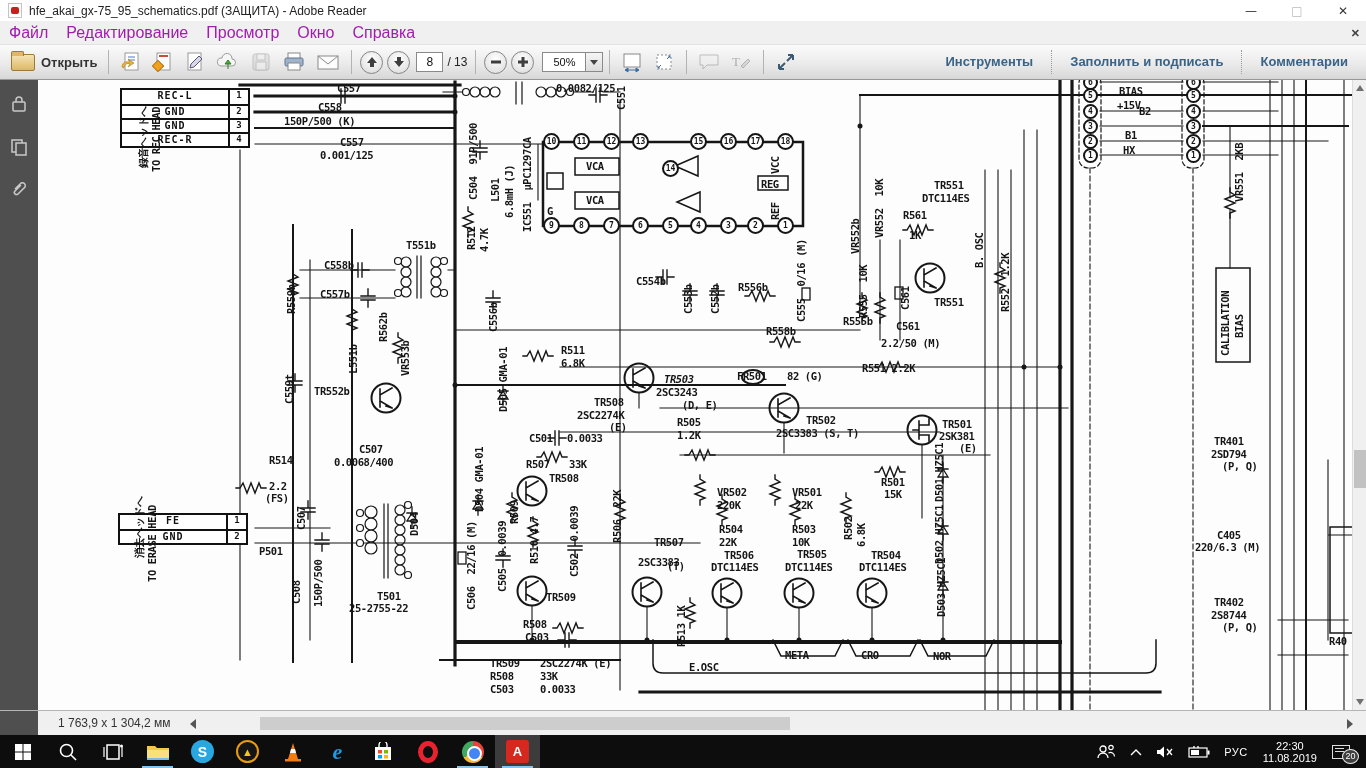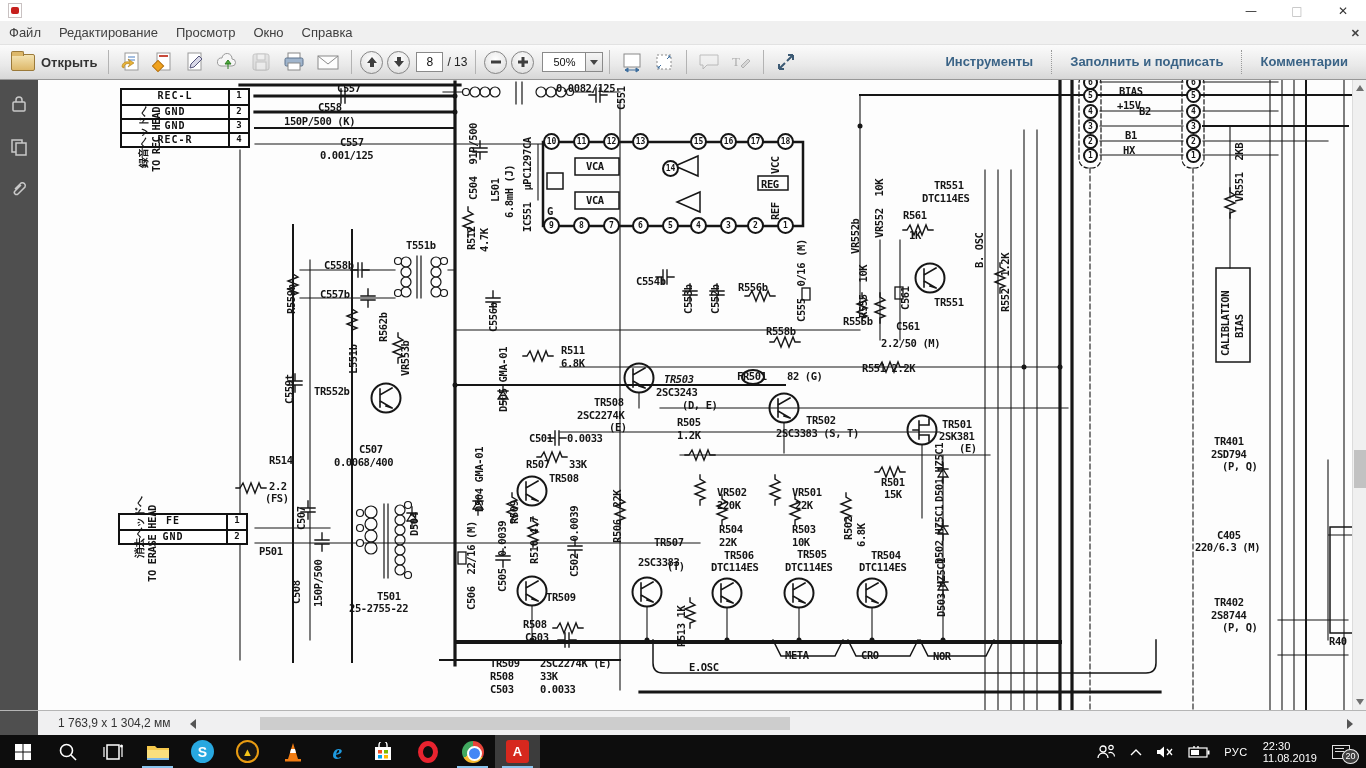--- a/index.html
+++ b/index.html
@@ -6,21 +6,21 @@
   body{width:1366px;height:768px;position:relative;overflow:hidden;background:#fff;font-family:"Liberation Sans",sans-serif;-webkit-font-smoothing:antialiased}
   
   .titlebar{position:absolute;left:0;top:0;width:1366px;height:22px;background:#fff;display:flex;align-items:center;border-bottom:1px solid #f0f0f0}
   .titlebar .ticon{width:14px;height:15px;margin:0 7px 0 8px;position:relative;background:#fff;border:1px solid #c9c2c2}
   .titlebar .ticon::after{content:"";position:absolute;left:2px;top:3px;width:8px;height:7px;background:#c6201d;border-radius:2px}
   .title-text{font-size:12px;color:#222}
   .wincontrols{margin-left:auto;display:flex;height:22px}
   .wbtn{width:46px;height:22px;display:flex;align-items:center;justify-content:center;font-size:12px;color:#333;font-family:"DejaVu Sans",sans-serif}
   .wbtn.max{color:#bbb}
   .menubar{position:absolute;left:0;top:22px;width:1366px;height:23px;background:#f0f0f0;display:flex;align-items:center;border-bottom:1px solid #e2e2e2}
-  .menu-item{font-size:13px;color:#404040;padding:0 9px;line-height:22px}
+  .menu-item{font-size:16px;color:#a21caf;padding:0 9px;line-height:22px}
   .menubar .docclose{margin-left:auto;margin-right:6px;font-size:11px;color:#444;font-weight:700}
   
   .toolbar{position:absolute;left:0;top:45px;width:1366px;height:35px;background:linear-gradient(#fbfbfb,#e9e9e9 60%,#d7d7d7);border-bottom:1px solid #979797;display:flex;align-items:center}
   .tsep{width:1px;height:24px;background:#b3b3b3;margin:0 6px}
   .tbtn{height:28px;display:flex;align-items:center;justify-content:center;padding:0 5px;border-radius:3px}
   .openlbl{font-size:13px;color:#333;font-weight:700;margin-left:6px}
   .folder{width:24px;height:17px;position:relative;background:linear-gradient(#f4e3b2,#ddb86a);border:1px solid #9b7a3a;border-radius:2px}
   .folder::before{content:"";position:absolute;left:-1px;top:-4px;width:11px;height:4px;background:#ddb86a;border:1px solid #9b7a3a;border-bottom:none;border-radius:2px 2px 0 0}
   .dim{opacity:.42}
   .circbtn{width:23px;height:23px;border-radius:50%;border:1px solid #858585;background:radial-gradient(circle at 50% 35%,#ffffff,#d9d9d9);display:flex;align-items:center;justify-content:center;margin:0 2px}
@@ -57,37 +57,38 @@
   .hthumb{position:absolute;left:55px;top:5px;width:530px;height:13px;background:#cdcdcd}
   .sarrow{position:absolute;top:8px;width:0;height:0;border-top:5px solid transparent;border-bottom:5px solid transparent}
   
   .taskbar{position:absolute;left:0;top:735px;width:1366px;height:33px;background:#0d0d0d;display:flex}
   .tbi{width:45px;height:33px;display:flex;align-items:center;justify-content:center;position:relative;flex:none}
   .tbi.open::after{content:"";position:absolute;left:7px;right:7px;bottom:0;height:2px;background:#88c3ec}
   .tbi.active{background:#3c3c3c}
   .tray{position:absolute;right:0;top:0;height:33px;display:flex;align-items:center;color:#fff}
   .trayitem{height:33px;display:flex;align-items:center;justify-content:center;padding:0 7px}
   .lang{font-size:11px;letter-spacing:.5px}
-  .clock{font-size:11px;line-height:12px;text-align:left;padding:0 8px}
+  .clock{font-size:11px;line-height:12px;text-align:center;padding:0 8px}
   .badge{position:relative;width:18px;height:14px;border:1px solid #ddd;background:#0d0d0d}
   .badge i{position:absolute;left:2px;top:2px;width:9px;height:1.5px;background:#ddd;box-shadow:0 3px 0 #ddd}
   .badge b{position:absolute;right:-10px;bottom:-6px;width:17px;height:15px;border:1px solid #eee;border-radius:50%;background:#404040;font:400 9px "Liberation Sans";display:flex;align-items:center;justify-content:center;font-style:normal}
   .skype{width:23px;height:23px;border-radius:50%;background:#28a8e0;color:#fff;font:700 14px "Liberation Sans";display:flex;align-items:center;justify-content:center}
   .aimp{width:23px;height:23px;border-radius:50%;background:#151515;border:2px solid #e89b12;color:#f5c518;font:700 11px "Liberation Sans";display:flex;align-items:center;justify-content:center}
   .edge{color:#1e9ae0;font:700 italic 22px "Liberation Serif";line-height:22px}
   .opera{width:20px;height:22px;border-radius:50%;border:5px solid #e8232f}
   .chrome{width:22px;height:22px;border-radius:50%;background:conic-gradient(#e8443a 0 33%,#f7bb2f 0 66%,#41a85f 0 100%);position:relative}
   .chrome::after{content:"";position:absolute;left:5.5px;top:5.5px;width:11px;height:11px;border-radius:50%;background:#4286f5;border:2px solid #fff}
   .acro{width:23px;height:23px;background:#d6281e;border-radius:3px;color:#fff;font:700 13px "Liberation Sans";display:flex;align-items:center;justify-content:center}
 </style>
 </head>
 <body>
 
 <div class="titlebar">
   <span class="ticon"></span>
+  <span class="title-text">hfe_akai_gx-75_95_schematics.pdf (ЗАЩИТА) - Adobe Reader</span>
   <div class="wincontrols">
     <span class="wbtn">—</span>
     <span class="wbtn max">□</span>
     <span class="wbtn">✕</span>
   </div>
 </div>
 
 <div class="menubar">
   <span class="menu-item">Файл</span>
   <span class="menu-item">Редактирование</span>

